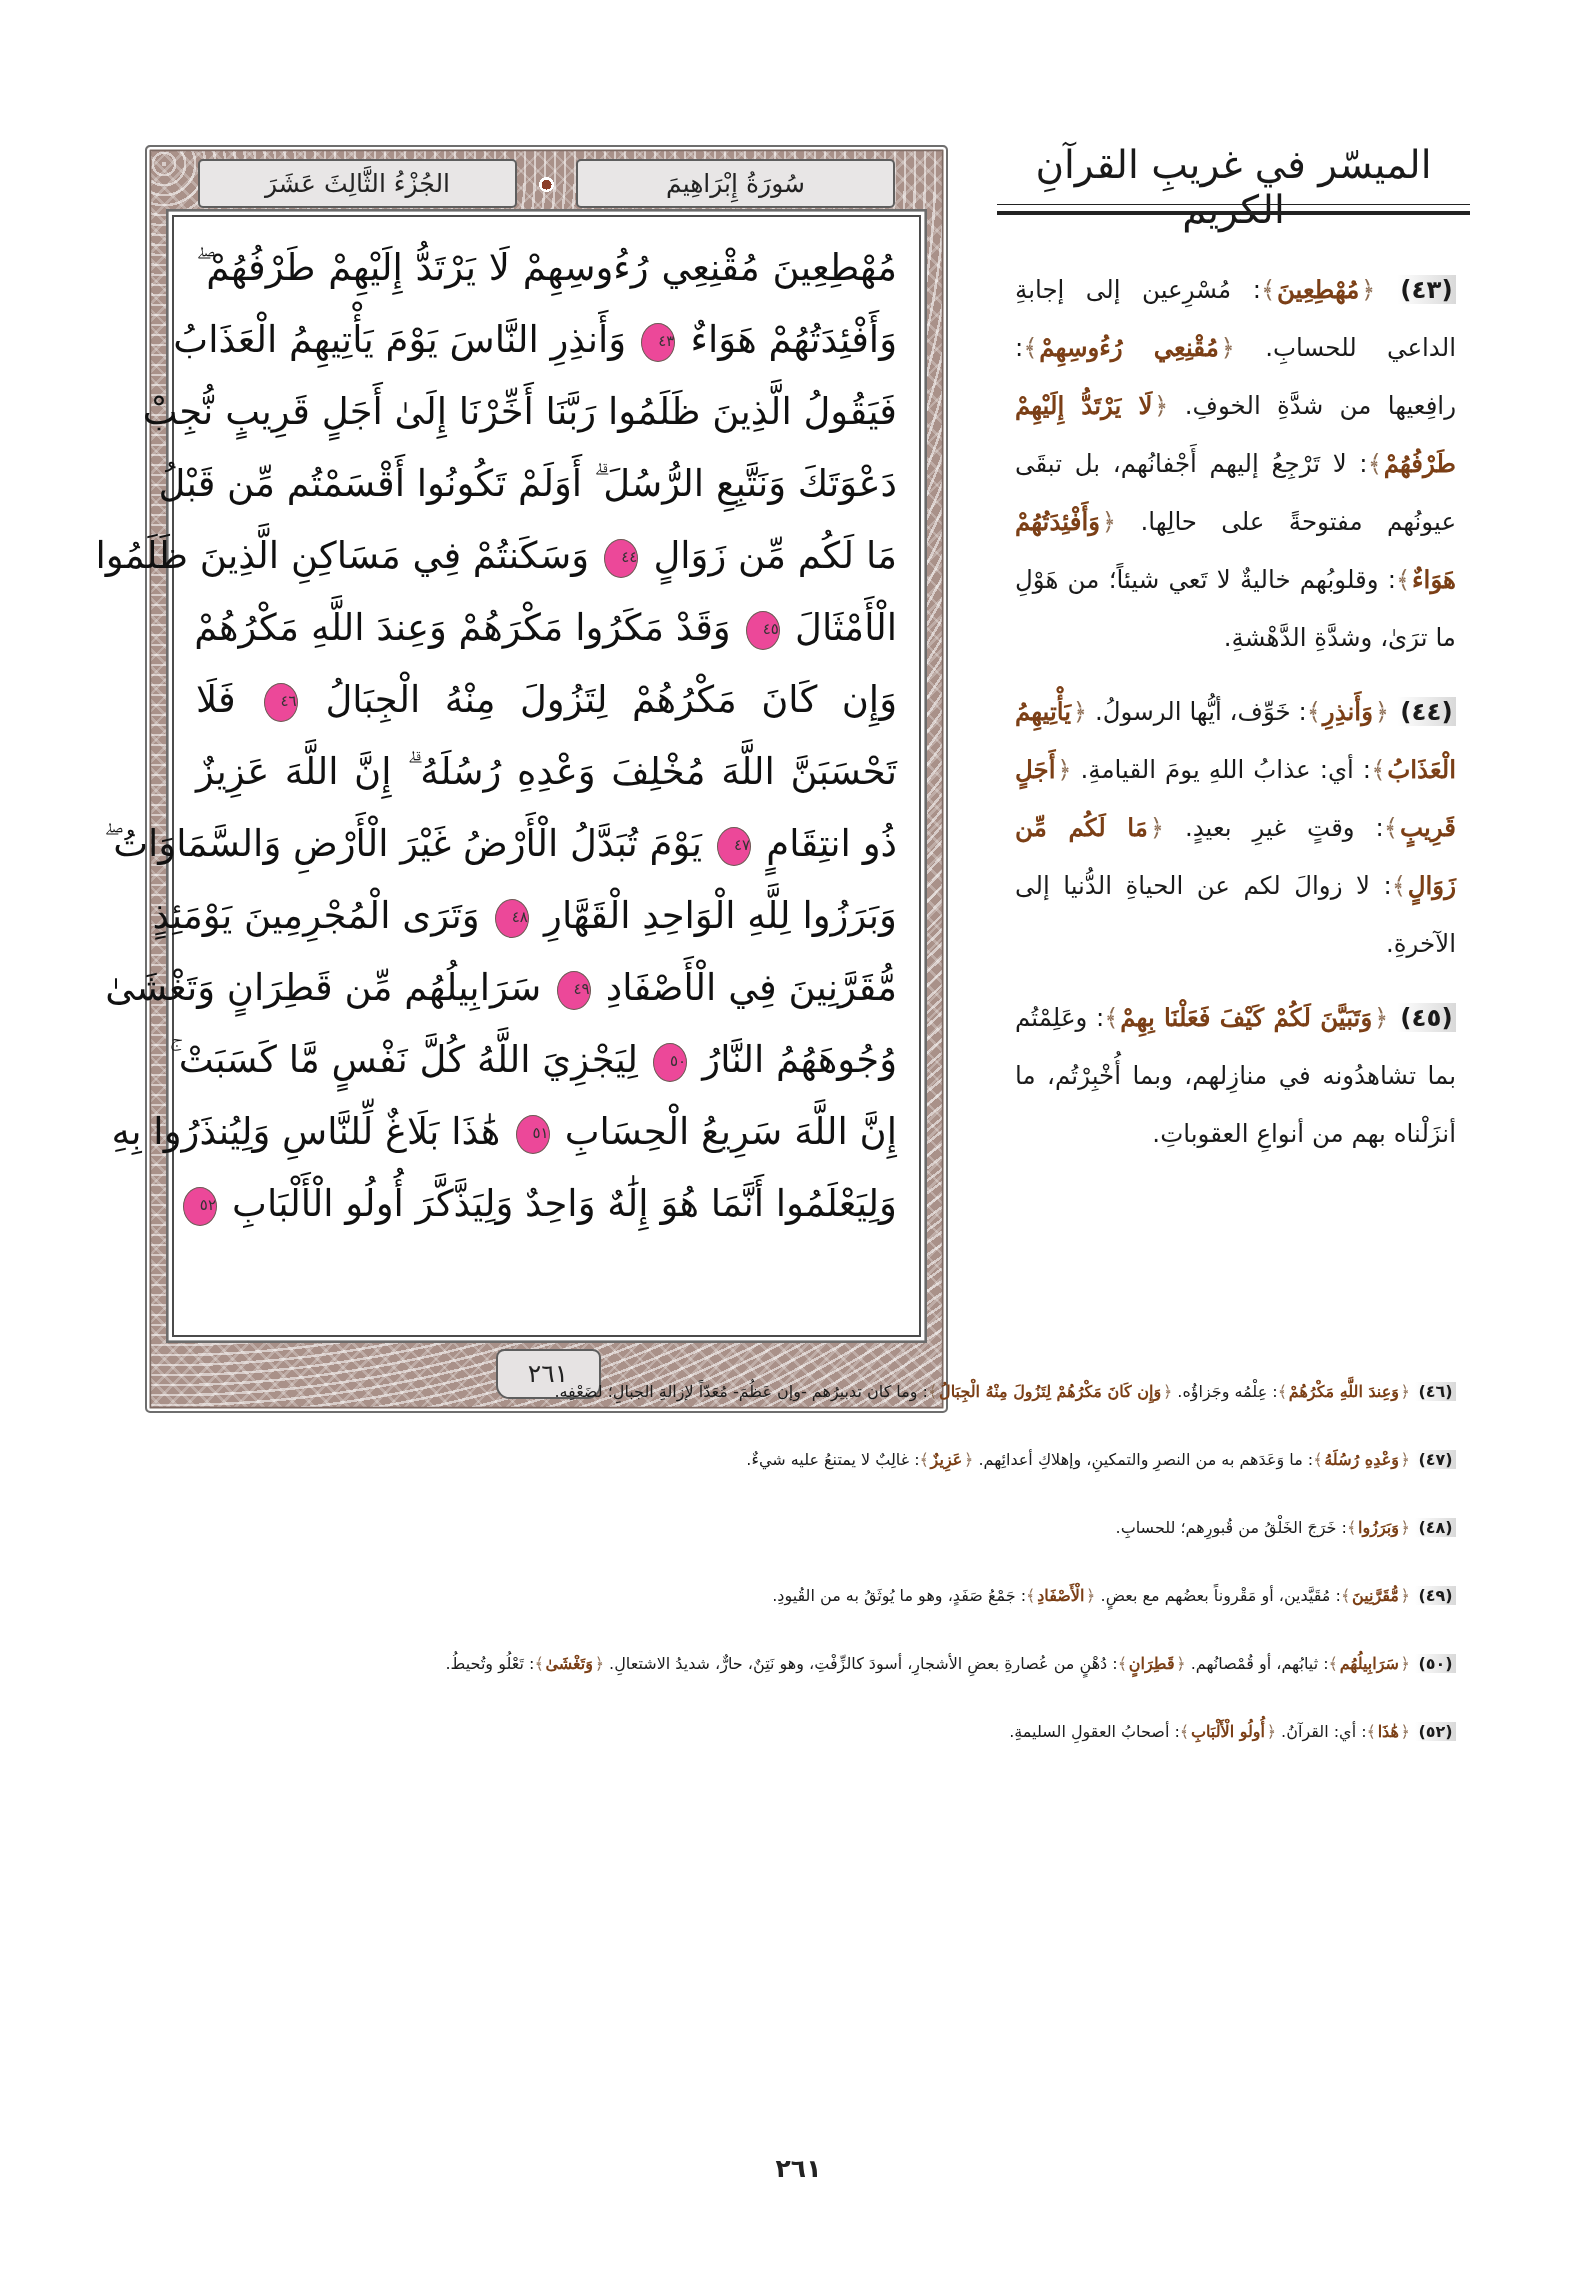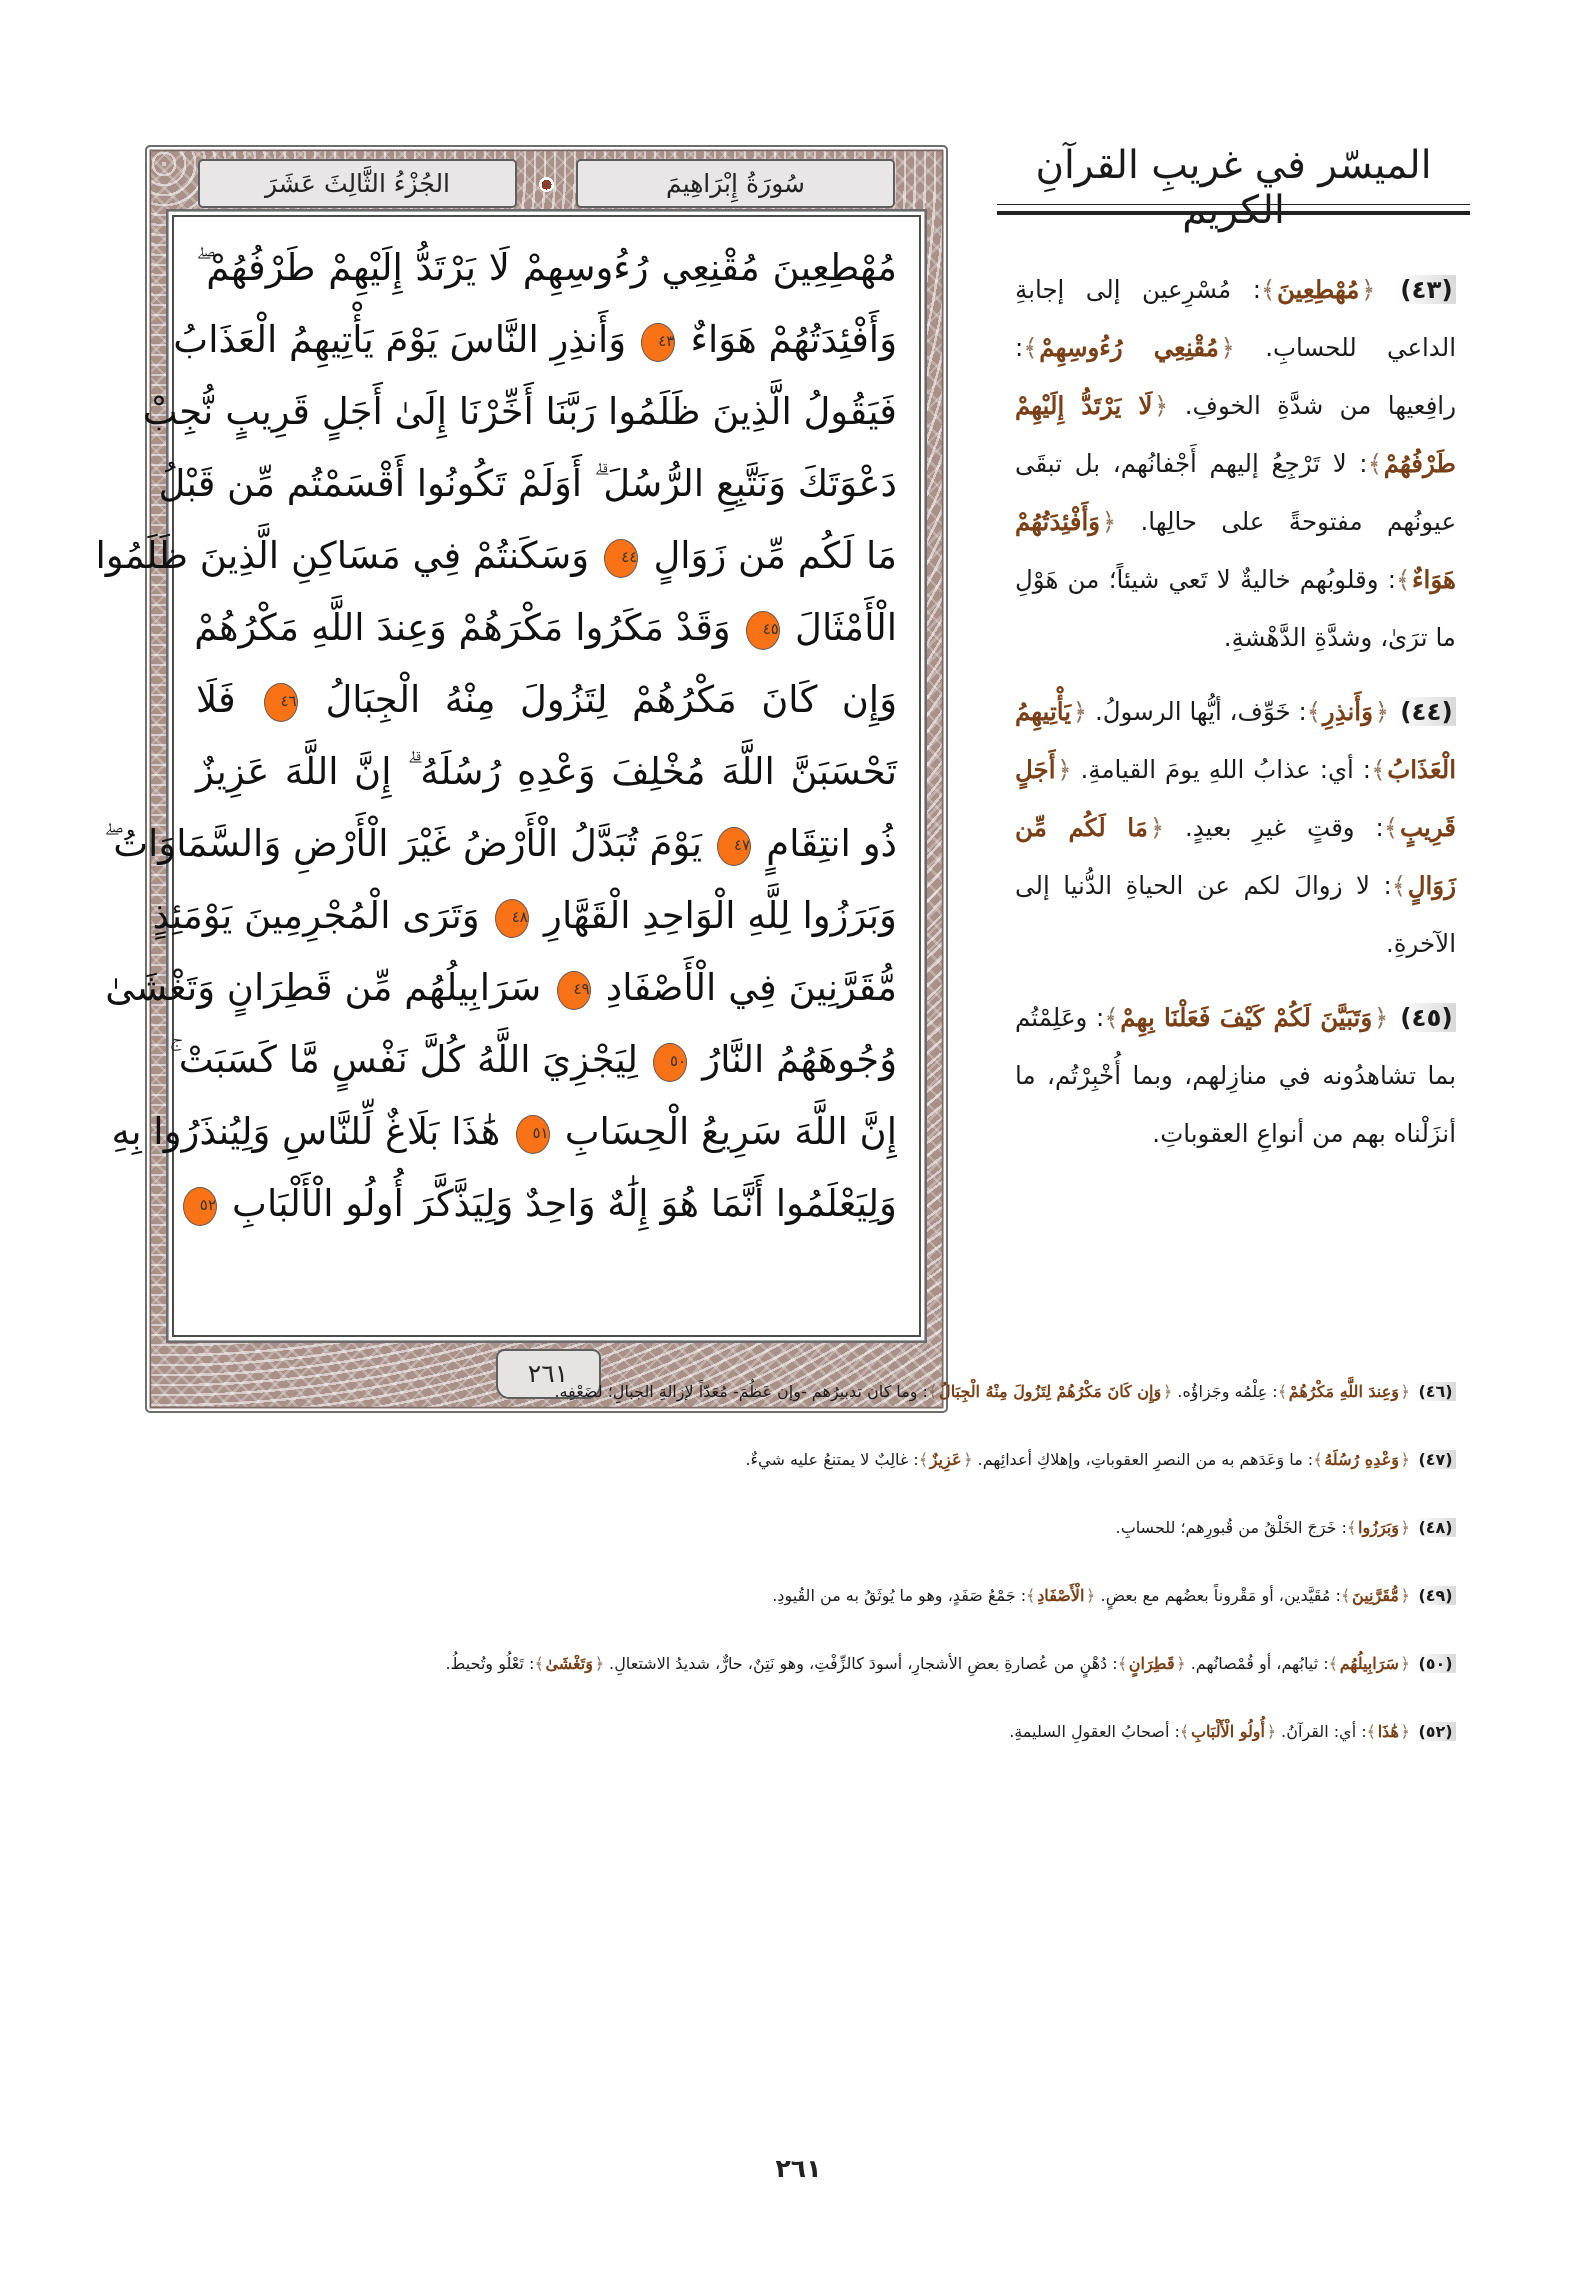--- a/index.html
+++ b/index.html
@@ -24,21 +24,21 @@
     background:radial-gradient(circle, #8b3f2a 0 5px, #fff 5px 7.6px, transparent 7.6px); }
 
   .quran-page { position:absolute; left:25px; right:25px; top:68px; bottom:74px;
     background:#ffffff; border:2.5px solid #4b4b4b;
     box-shadow: 0 0 0 3.4px #ffffff, 0 0 0 6px #6b6b6b; }
   .quran-lines { direction:rtl; padding:15px 22px 0 22px; }
   .quran-line { font-family:"DejaVu Serif", serif; font-size:37px; line-height:72px;
     white-space:nowrap; text-align:justify; text-align-last:justify; color:#111;
     letter-spacing:0.3px; }
   .ayah-marker { display:inline-block; width:32px; height:37px; border-radius:50%;
-    background:#f97316; border:1.7px solid #6d5a55; font-size:15px; line-height:35px;
+    background:#ec4899; border:1.7px solid #6d5a55; font-size:15px; line-height:35px;
     text-align:center; vertical-align:middle; color:#333; margin:0 3.4px;
     font-family:"DejaVu Sans", sans-serif; }
 
   .frame-footer { position:absolute; left:0; right:0; bottom:8.4px; height:59px; }
   .page-cartouche { position:absolute; left:50%; margin-left:-51px; top:5px; width:101px; height:46px;
     background:#e6e3e3; border:2.5px solid #5e5e5e; border-radius:8.4px 8.4px 13.5px 13.5px;
     display:flex; align-items:center; justify-content:center;
     font-family:"DejaVu Serif", serif; font-size:25px; color:#222; }
 
   
@@ -102,21 +102,21 @@
 </div>
 
 <div class="notes-side" id="notes-side">
     <p class="note"><span class="note-num">(٤٣)</span> <span class="term" style="color: rgb(123, 63, 22);">مُهْطِعِينَ</span><span>: مُسْرِعين إلى إجابةِ الداعي للحسابِ. </span><span class="term" style="color: rgb(123, 63, 22);">مُقْنِعِي رُءُوسِهِمْ</span><span>: رافِعيها من شدَّةِ الخوفِ. </span><span class="term" style="color: rgb(123, 63, 22);">لَا يَرْتَدُّ إِلَيْهِمْ طَرْفُهُمْ</span><span>: لا تَرْجِعُ إليهم أَجْفانُهم، بل تبقَى عيونُهم مفتوحةً على حالِها. </span><span class="term" style="color: rgb(123, 63, 22);">وَأَفْئِدَتُهُمْ هَوَاءٌ</span><span>: وقلوبُهم خاليةٌ لا تَعي شيئاً؛ من هَوْلِ ما ترَىٰ، وشدَّةِ الدَّهْشةِ.</span></p>
     <p class="note"><span class="note-num">(٤٤)</span> <span class="term" style="color: rgb(123, 63, 22);">وَأَنذِرِ</span><span>: خَوِّف، أيُّها الرسولُ. </span><span class="term" style="color: rgb(123, 63, 22);">يَأْتِيهِمُ الْعَذَابُ</span><span>: أي: عذابُ اللهِ يومَ القيامةِ. </span><span class="term" style="color: rgb(123, 63, 22);">أَجَلٍ قَرِيبٍ</span><span>: وقتٍ غيرِ بعيدٍ. </span><span class="term" style="color: rgb(123, 63, 22);">مَا لَكُم مِّن زَوَالٍ</span><span>: لا زوالَ لكم عن الحياةِ الدُّنيا إلى الآخرةِ.</span></p>
     <p class="note"><span class="note-num">(٤٥)</span> <span class="term" style="color: rgb(123, 63, 22);">وَتَبَيَّنَ لَكُمْ كَيْفَ فَعَلْنَا بِهِمْ</span><span>: وعَلِمْتُم بما تشاهدُونه في منازِلهم، وبما أُخْبِرْتُم، ما أنزَلْناه بهم من أنواعِ العقوباتِ.</span></p>
   </div>
 
 <div class="notes-full" id="notes-full">
     <p class="note"><span class="note-num">(٤٦)</span> <span class="term" style="color: rgb(123, 63, 22);">وَعِندَ اللَّهِ مَكْرُهُمْ</span><span>: عِلْمُه وجَزاؤُه. </span><span class="term" style="color: rgb(123, 63, 22);">وَإِن كَانَ مَكْرُهُمْ لِتَزُولَ مِنْهُ الْجِبَالُ</span><span>: وما كان تدبيرُهم -وإن عَظُمَ- مُعَدّاً لإزالةِ الجبالِ؛ لضَعْفِه.</span></p>
-    <p class="note"><span class="note-num">(٤٧)</span> <span class="term" style="color: rgb(123, 63, 22);">وَعْدِهِ رُسُلَهُ</span><span>: ما وَعَدَهم به من النصرِ العقوباتِ، وإهلاكِ أعدائِهم. </span><span class="term" style="color: rgb(123, 63, 22);">عَزِيزٌ</span><span>: غالِبٌ لا يمتنعُ عليه شيءٌ.</span></p>
+    <p class="note"><span class="note-num">(٤٧)</span> <span class="term" style="color: rgb(123, 63, 22);">وَعْدِهِ رُسُلَهُ</span><span>: ما وَعَدَهم به من النصرِ والتمكينِ، وإهلاكِ أعدائِهم. </span><span class="term" style="color: rgb(123, 63, 22);">عَزِيزٌ</span><span>: غالِبٌ لا يمتنعُ عليه شيءٌ.</span></p>
     <p class="note"><span class="note-num">(٤٨)</span> <span class="term" style="color: rgb(123, 63, 22);">وَبَرَزُوا</span><span>: خَرَجَ الخَلْقُ من قُبورِهم؛ للحسابِ.</span></p>
     <p class="note"><span class="note-num">(٤٩)</span> <span class="term" style="color: rgb(123, 63, 22);">مُّقَرَّنِينَ</span><span>: مُقَيَّدين، أو مَقْروناً بعضُهم مع بعضٍ. </span><span class="term" style="color: rgb(123, 63, 22);">الْأَصْفَادِ</span><span>: جَمْعُ صَفَدٍ، وهو ما يُوثَقُ به من القُيودِ.</span></p>
     <p class="note"><span class="note-num">(٥٠)</span> <span class="term" style="color: rgb(123, 63, 22);">سَرَابِيلُهُم</span><span>: ثيابُهم، أو قُمْصانُهم. </span><span class="term" style="color: rgb(123, 63, 22);">قَطِرَانٍ</span><span>: دُهْنٍ من عُصارةِ بعضِ الأشجارِ، أسودَ كالزِّفْتِ، وهو نَتِنٌ، حارٌّ، شديدُ الاشتعالِ. </span><span class="term" style="color: rgb(123, 63, 22);">وَتَغْشَىٰ</span><span>: تَعْلُو وتُحيطُ.</span></p>
     <p class="note"><span class="note-num">(٥٢)</span> <span class="term" style="color: rgb(123, 63, 22);">هَٰذَا</span><span>: أي: القرآنُ. </span><span class="term" style="color: rgb(123, 63, 22);">أُولُو الْأَلْبَابِ</span><span>: أصحابُ العقولِ السليمةِ.</span></p>
   </div>
 
 <div class="page-number">٢٦١</div>
 
 
 </body></html>

